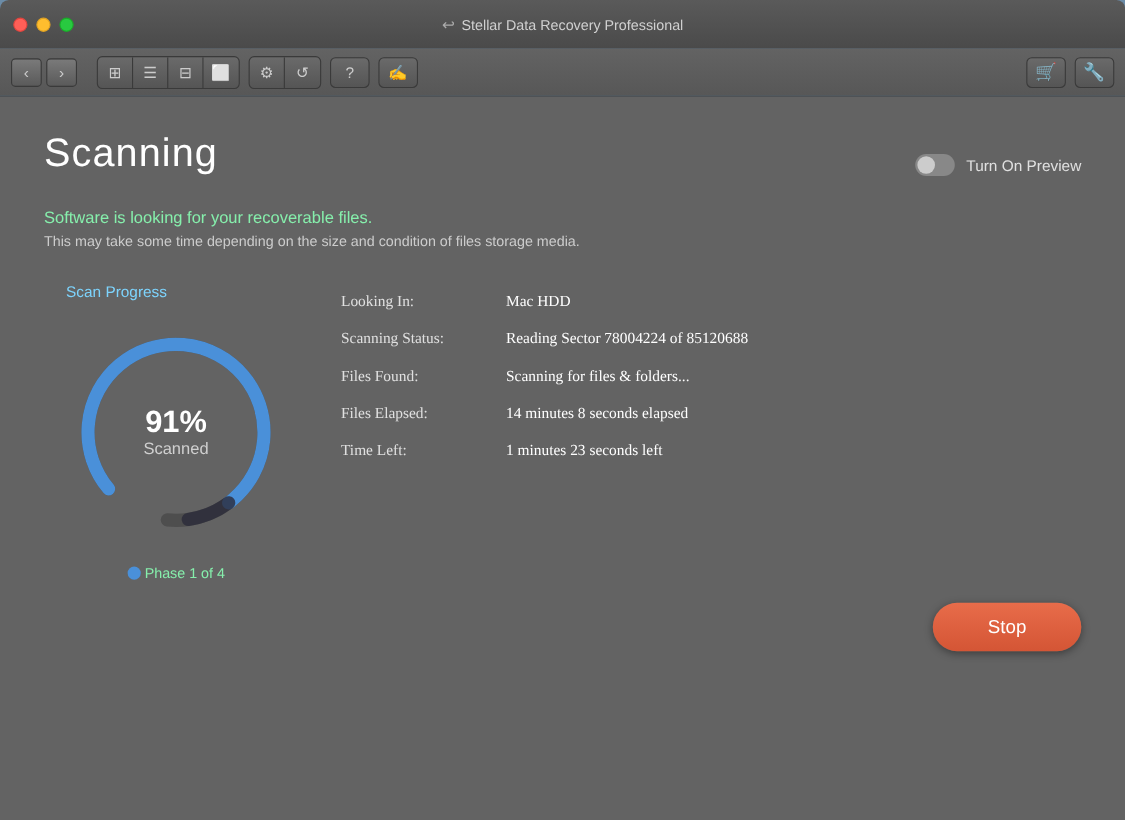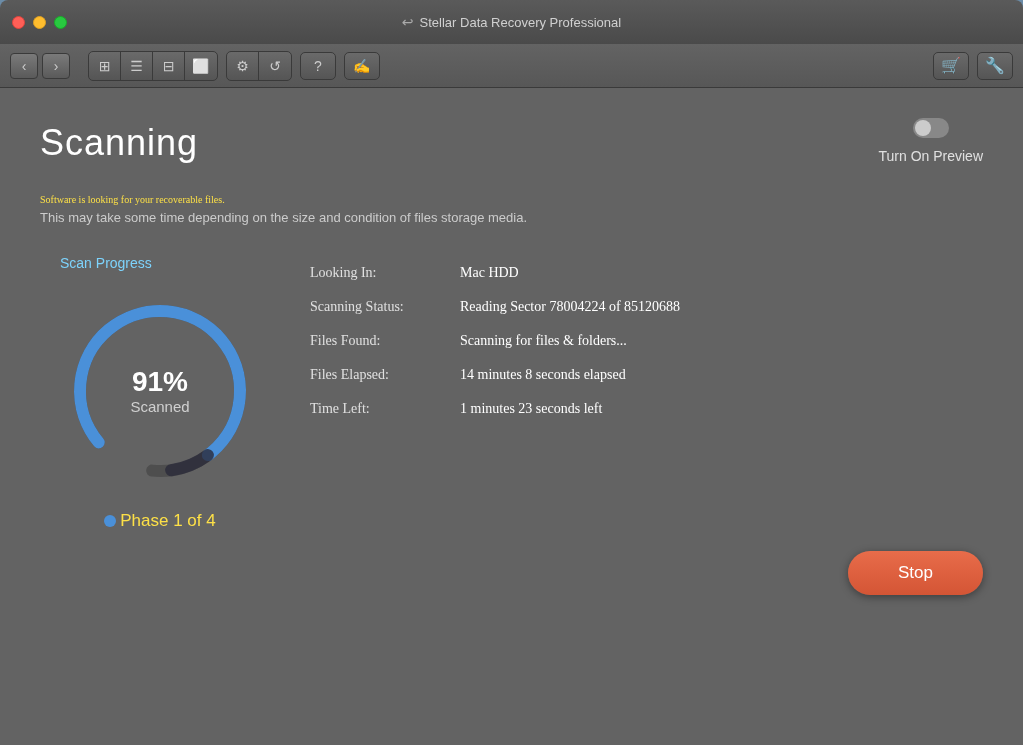--- a/index.html
+++ b/index.html
@@ -145,21 +145,20 @@
       color: #ffffff;
       font-size: 36px;
       font-weight: 300;
       letter-spacing: 1px;
     }
 
     .preview-toggle {
       display: flex;
       align-items: center;
       gap: 10px;
-      flex-direction: column;
     }
 
     .toggle-switch {
       width: 36px;
       height: 20px;
       background: #888;
       border-radius: 10px;
       position: relative;
       cursor: pointer;
     }
@@ -178,24 +177,23 @@
       color: #e0e0e0;
       font-size: 14px;
     }
 
     
     .status-description {
       margin-bottom: 30px;
     }
 
     .status-main {
-      color: #fde047;
-      font-size: 10px;
+      color: #86efac;
+      font-size: 15px;
       margin-bottom: 5px;
-      font-family: Liberation Serif, serif;
     }
 
     .status-sub {
       color: #cccccc;
       font-size: 13px;
     }
 
     
     .progress-section {
       display: flex;
@@ -240,22 +238,22 @@
 
     .circle-scanned {
       color: #d0d0d0;
       font-size: 15px;
     }
 
     .phase-indicator {
       display: flex;
       align-items: center;
       gap: 4px;
-      color: #fde047;
-      font-size: 17px;
+      color: #86efac;
+      font-size: 13px;
     }
 
     .phase-dot {
       width: 12px;
       height: 12px;
       border-radius: 50%;
       background: #4a90d9;
     }
 
     

